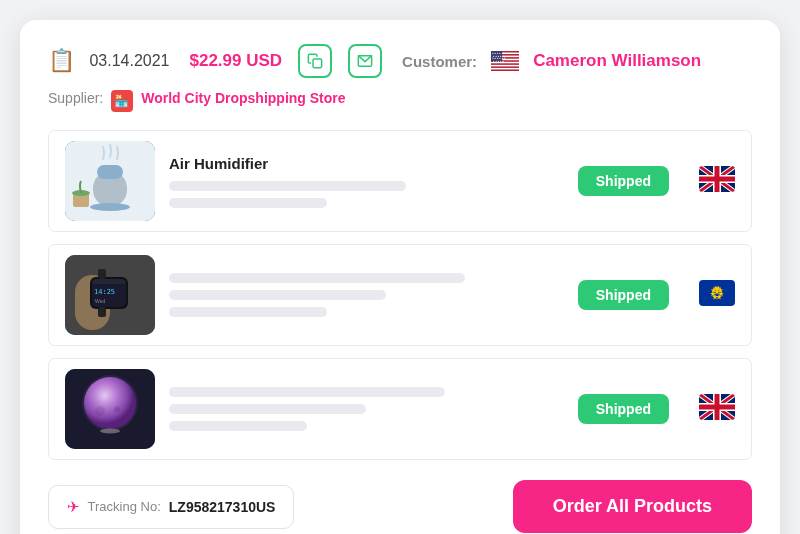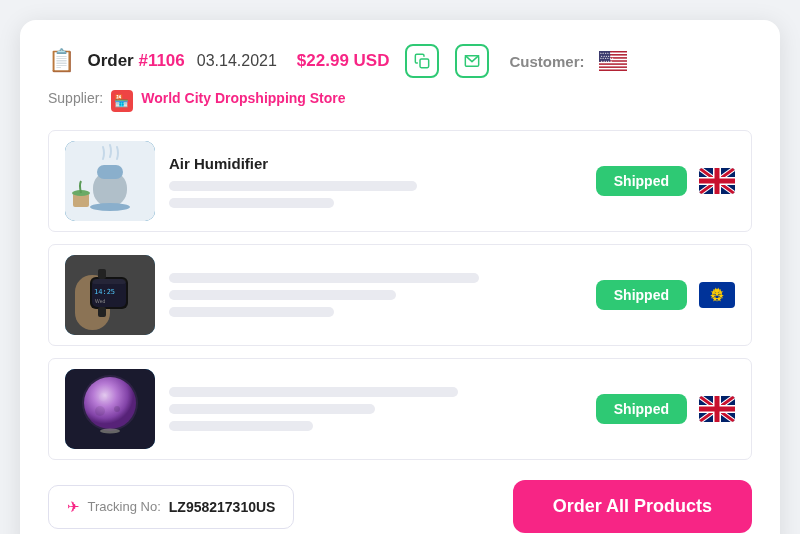--- a/index.html
+++ b/index.html
@@ -147,22 +147,21 @@
       color: #222;
       margin-bottom: 2px;
     }
     .skeleton-line {
       height: 10px;
       border-radius: 6px;
       background: #e9eaf0;
     }
     .product-right {
       display: flex;
-      align-items: center;
-      gap: 12px;
+      gap: 30px;
       flex-shrink: 0;
     }
     .shipped-badge {
       background: #2ec974;
       color: #fff;
       font-size: 14px;
       font-weight: 700;
       padding: 7px 18px;
       border-radius: 8px;
       white-space: nowrap;
@@ -216,23 +215,20 @@
       white-space: nowrap;
     }
   </style>
 </head>
 <body>
 
 <div class="card">
 
   <div class="header-row">
     <span class="order-icon">📋</span>
-    <span class="order-label">
-      Order <span class="order-number">#1106</span>
-    </span>
     <span class="order-date">03.14.2021</span>
     <span class="order-amount">$22.99 USD</span>
     <span class="icon-btn" title="Copy">
       <svg width="16" height="16" viewBox="0 0 24 24" fill="none" stroke="#2ec974" stroke-width="2.2" stroke-linecap="round" stroke-linejoin="round">
           <rect x="9" y="9" width="13" height="13" rx="2"></rect>
           <path d="M5 15H4a2 2 0 0 1-2-2V4a2 2 0 0 1 2-2h9a2 2 0 0 1 2 2v1"></path>
         </svg>
     </span>
     <span class="icon-btn" title="Email">
       <svg width="16" height="16" viewBox="0 0 24 24" fill="none" stroke="#2ec974" stroke-width="2.2" stroke-linecap="round" stroke-linejoin="round">
@@ -251,20 +247,21 @@
       <rect y="13.85" width="28" height="1.54" fill="white"></rect>
       <rect y="16.92" width="28" height="1.54" fill="white"></rect>
       <rect width="11.2" height="10.77" fill="#3C3B6E"></rect>
       <g fill="white" font-size="2">
         <text x="1" y="3">★ ★ ★ ★ ★ ★</text>
         <text x="1.8" y="5.5">★ ★ ★ ★ ★</text>
         <text x="1" y="8">★ ★ ★ ★ ★ ★</text>
         <text x="1.8" y="10.5">★ ★ ★ ★ ★</text>
       </g>
     </svg>
+    <span class="customer-name">Cameron Williamson</span>
   </div>
 
   <div class="supplier-row">
     <span class="supplier-label">Supplier:</span>
     <span class="supplier-icon">🏪</span>
     <span class="supplier-name">World City Dropshipping Store</span>
   </div>
 
   <div class="product-list">
 

